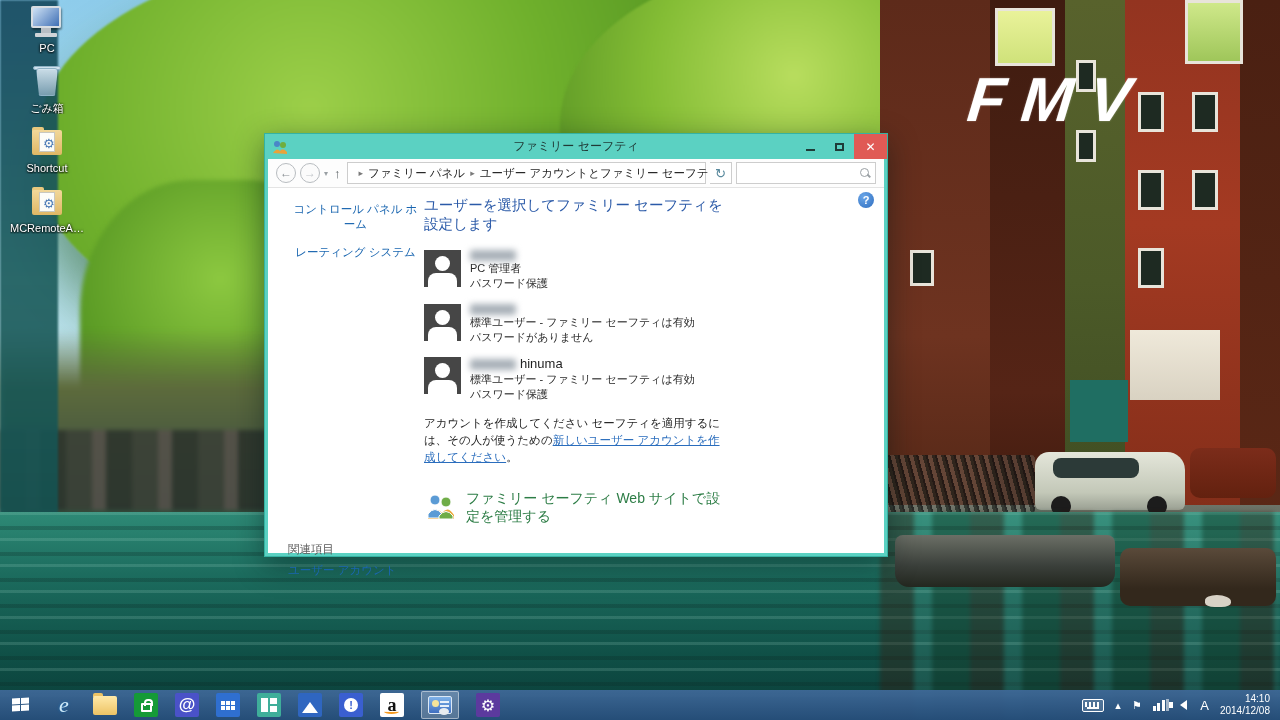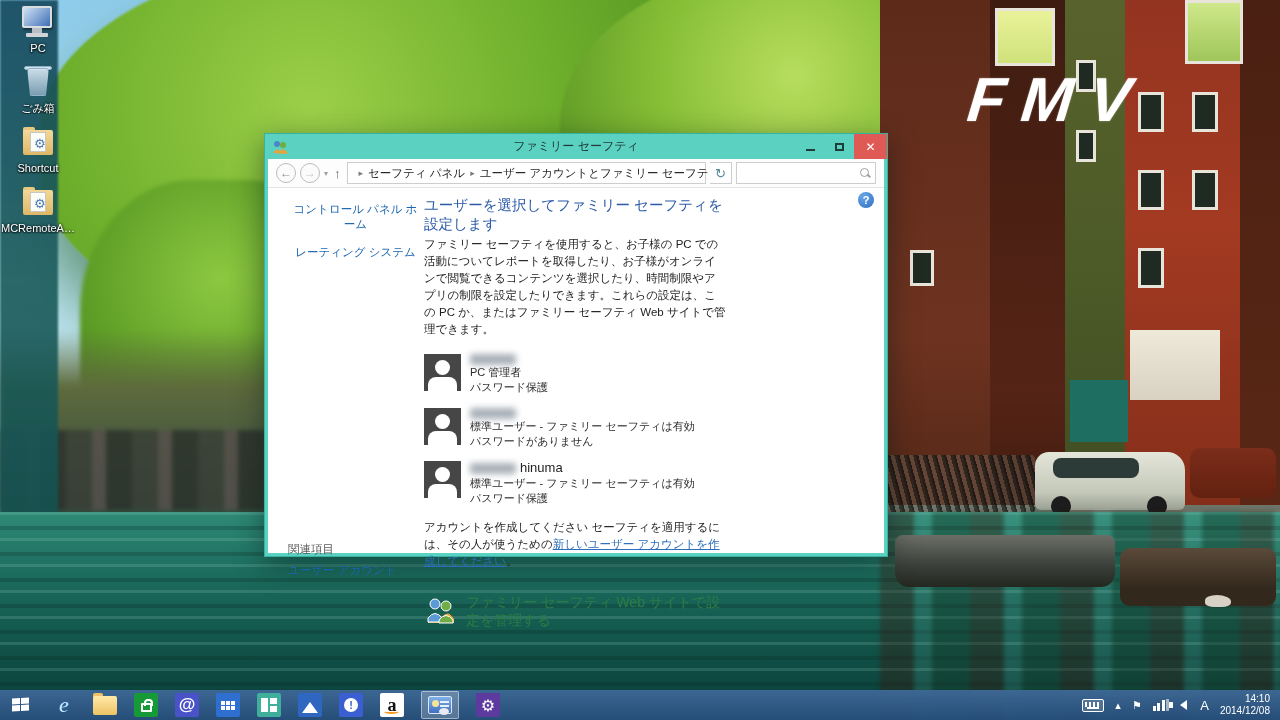--- a/index.html
+++ b/index.html
@@ -50,21 +50,21 @@
   .water .refl { position:absolute; left:880px; top:0; width:400px; height:100%;
     background:repeating-linear-gradient(90deg, rgba(60,20,10,.35) 0 34px, rgba(140,210,190,.12) 34px 52px, rgba(25,60,40,.4) 52px 90px); filter:blur(2px);}
   .boat1 { position:absolute; left:895px; top:535px; width:220px; height:52px; background:linear-gradient(180deg,#6b6f66,#3a3f3a 60%,#23271f); border-radius:8px 8px 14px 14px; }
   .boat2 { position:absolute; left:1120px; top:548px; width:156px; height:58px; background:linear-gradient(180deg,#5a4a3a,#33281c 70%); border-radius:10px; }
   .duck { position:absolute; left:1205px; top:595px; width:26px; height:12px; background:#d8d2c6; border-radius:50% 60% 40% 40%; }
 
   .fmv-logo { position:absolute; left:968px; top:64px; font-size:62px; font-weight:bold; font-style:italic;
     color:#ffffff; letter-spacing:16px; transform:skewX(-6deg); text-shadow:0 0 2px rgba(255,255,255,.4); }
 
   
-  .di-col { position:absolute; left:1px; top:6px; width:74px; z-index:10; }
+  .di-col { position:absolute; left:10px; top:6px; width:74px; z-index:10; }
   .di { width:74px; margin-bottom:12px; text-align:center; cursor:default; }
   .di .glyph { width:40px; height:34px; margin:0 auto 2px; position:relative; }
   .di .label { color:#fff; font-size:11px; text-shadow:0 1px 2px #000, 0 0 3px #000; line-height:1.1;
     overflow:hidden; white-space:nowrap; text-overflow:ellipsis; }
   .ic-pc .screen { position:absolute; left:4px; top:0; width:30px; height:22px; background:linear-gradient(135deg,#cfe2f5,#3f6fb5); border:2px solid #d8dde2; border-radius:2px; box-shadow:1px 2px 2px rgba(0,0,0,.4);}
   .ic-pc .stand { position:absolute; left:14px; top:22px; width:10px; height:5px; background:#b8bec4; }
   .ic-pc .base { position:absolute; left:8px; top:27px; width:22px; height:4px; background:#d0d4d8; border-radius:1px;}
   .ic-bin .bin { position:absolute; left:9px; top:2px; width:22px; height:28px; background:linear-gradient(180deg,rgba(220,235,245,.9),rgba(150,180,200,.75)); border:1px solid #8fb2c6; border-radius:3px 3px 5px 5px; clip-path:polygon(0 0,100% 0,86% 100%,14% 100%); }
   .ic-bin .lid { position:absolute; left:6px; top:0; width:28px; height:4px; background:#cfe2ee; border-radius:2px; border:1px solid #8fb2c6;}
   .ic-folder .back { position:absolute; left:5px; top:4px; width:30px; height:25px; background:linear-gradient(180deg,#f2d89a,#dfb765); border-radius:2px; }
@@ -287,21 +287,21 @@
         <div class="navbtn fwd">→</div>
         <span class="nav-chevron">▾</span>
         <span class="nav-up">↑</span>
         <div class="crumbbar">
           <svg class="cicon" viewBox="0 0 16 16">
             <circle cx="5" cy="5" r="3" fill="#4a86c8"></circle>
               <circle cx="11" cy="6" r="3" fill="#6fae3e"></circle>
             <path d="M1 14 q4 -6 7 -2 q3 -4 7 1 l0 2 z" fill="#e8a33a"></path>
           </svg>
           <span class="csep">▸</span>
-          <span class="crumb">セーフティ パネル</span>
+          <span class="crumb">ファミリー パネル</span>
           <span class="csep">▸</span>
           <span class="crumb">ユーザー アカウントとファミリー セーフティ</span>
           <span class="csep">▸</span>
           <span class="crumb">ファミリー セーフティ</span>
           <span class="cchev">▾</span>
         </div>
         <div class="crefresh">↻</div>
         <div class="searchbox">
           <input placeholder="" style="">
           <span class="mag"></span>
@@ -315,21 +315,20 @@
           <div class="sblink">コントロール パネル ホーム</div>
           <div class="sblink">レーティング システム</div>
           <div class="sb-related">
             <div class="sb-rel-h">関連項目</div>
             <div class="sb-rel-link sblink">ユーザー アカウント</div>
           </div>
         </div>
 
         <div class="main">
           <div class="h1title">ユーザーを選択してファミリー セーフティを設定します</div>
-          <div class="intro">ファミリー セーフティを使用すると、お子様の PC での活動についてレポートを取得したり、お子様がオンラインで閲覧できるコンテンツを選択したり、時間制限やアプリの制限を設定したりできます。これらの設定は、この PC か、またはファミリー セーフティ Web サイトで管理できます。</div>
 
           <div class="users">
             <div class="userrow">
               <div class="avatar"></div>
               <div>
                 <div class="uname">
                     <span class="blurchip"></span>
                     <span></span>
                   </div>
                 <div class="uline">PC 管理者</div>

